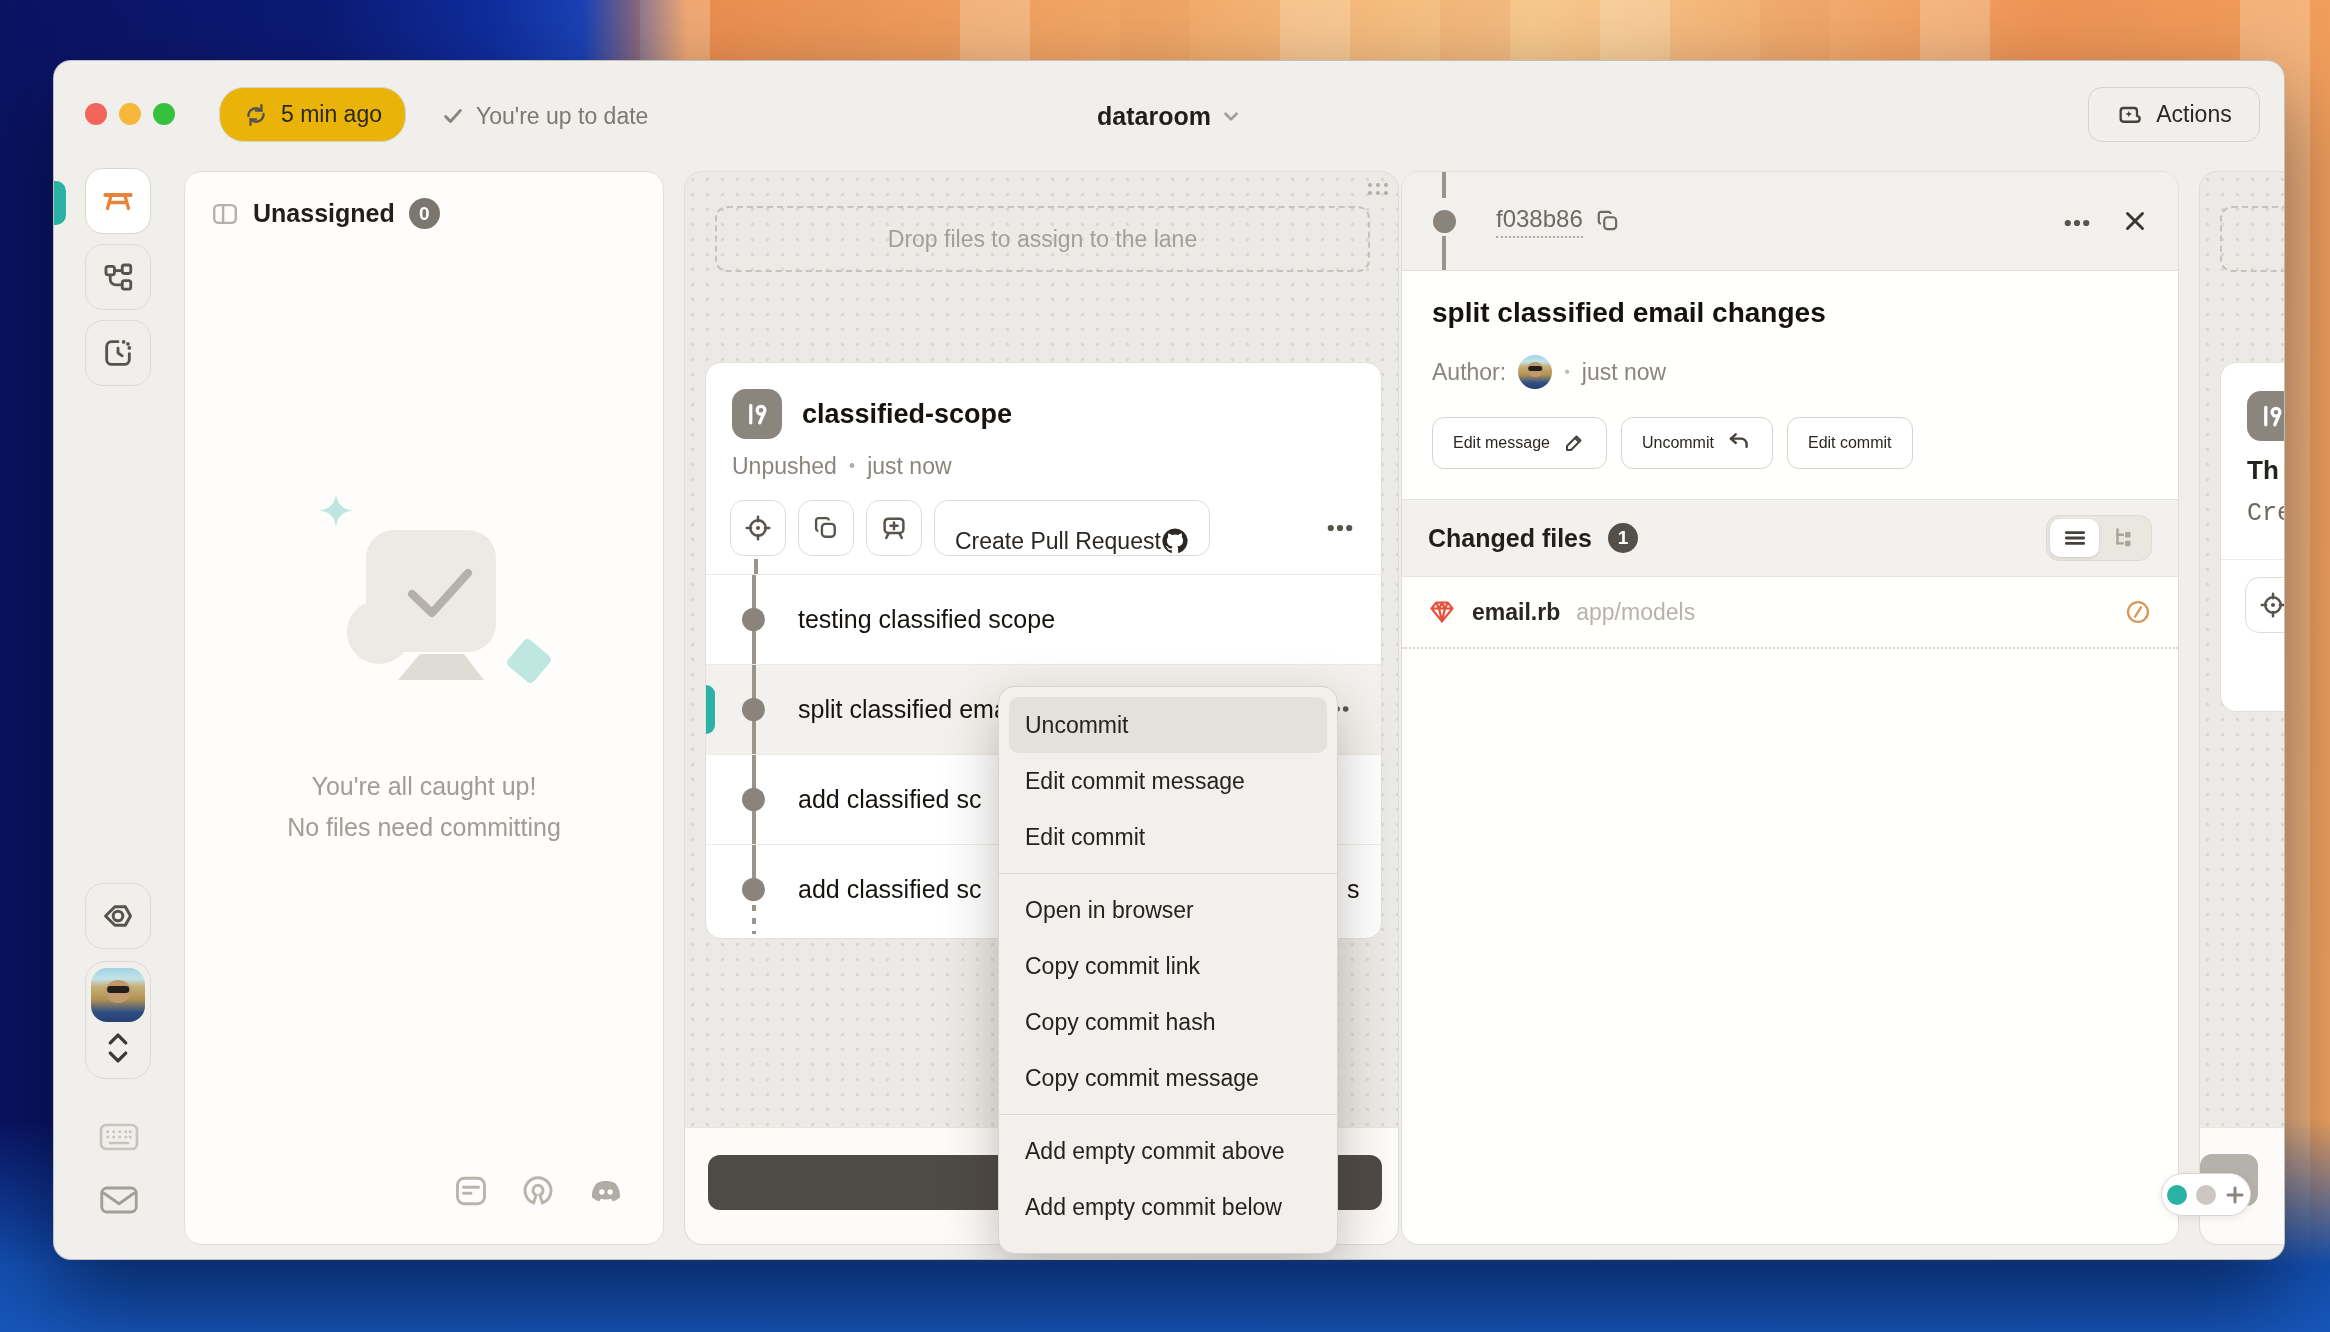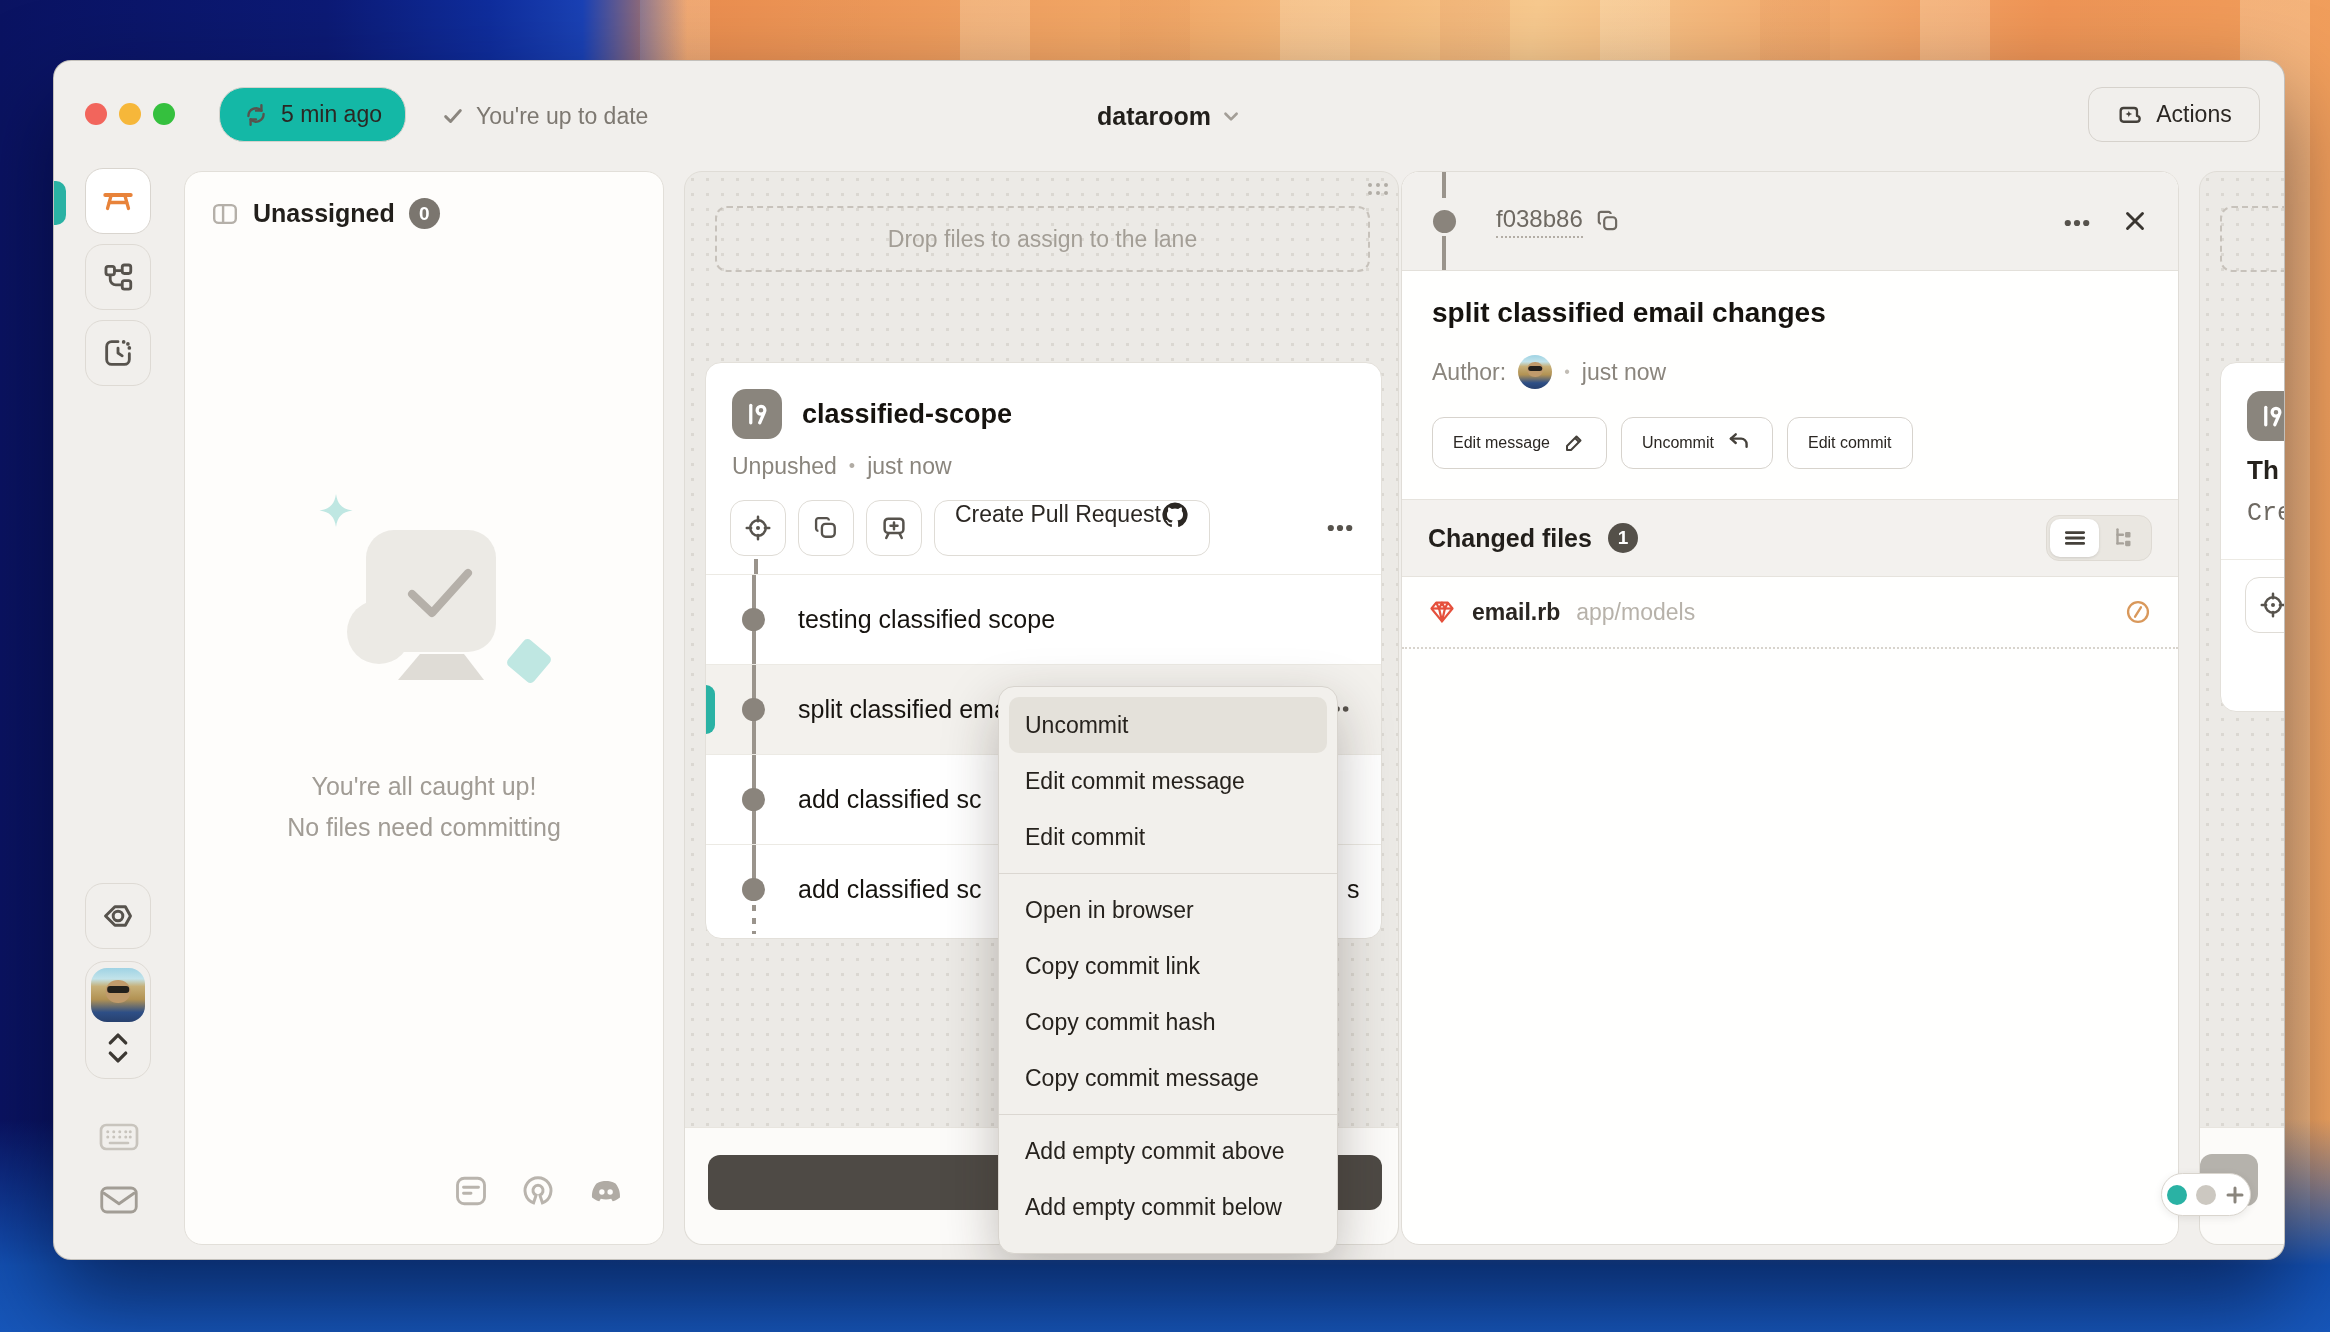--- a/index.html
+++ b/index.html
@@ -10,21 +10,21 @@
       linear-gradient(to right, #0a1362 0%, #0c1a75 14%, #0f2d9c 21%, #1a41b4 25%, rgba(26,65,180,0) 29.5%),
       repeating-linear-gradient(90deg, rgba(255,240,210,.28) 0 70px, rgba(255,255,255,0) 70px 160px, rgba(230,150,90,.25) 160px 230px, rgba(255,255,255,0) 230px 320px),
       linear-gradient(100deg, #e98a4c 25%, #f2a968 45%, #f7c98e 60%, #ef9455 80%, #f2a661 100%);
   }
   .abs{position:absolute;}
   .window{position:absolute;left:53px;top:60px;width:2230px;height:1198px;background:#f1efec;
     border-radius:18px;border:1px solid rgba(60,50,40,.25);box-shadow:0 40px 90px rgba(0,0,20,.5);overflow:hidden;}
   
   .tl{position:absolute;top:42px;width:22px;height:22px;border-radius:50%;}
   .syncbtn{position:absolute;left:165px;top:26px;width:187px;height:55px;border:1px solid #d6d2cc;border-radius:25px;
-    display:flex;align-items:center;justify-content:center;gap:12px;color:#2b2723;font-size:23px;font-weight:500;background:#14b8a6;box-sizing:border-box;}
+    display:flex;align-items:center;justify-content:center;gap:12px;color:#2b2723;font-size:23px;font-weight:500;background:#eab308;box-sizing:border-box;}
   .status{position:absolute;left:388px;top:0;height:110px;display:flex;align-items:center;gap:12px;color:#7d7871;font-size:23px;}
   .proj{position:absolute;left:50%;transform:translateX(-50%);top:0;height:110px;display:flex;align-items:center;gap:10px;}
   .proj .name{font-size:25px;font-weight:700;color:#221f1b;}
   .actionsbtn{position:absolute;right:24px;top:26px;width:172px;height:55px;border:1px solid #d6d2cc;border-radius:14px;
     display:flex;align-items:center;justify-content:center;gap:12px;color:#2b2723;font-size:23px;font-weight:500;box-sizing:border-box;}
   
   .sbtn{position:absolute;left:31px;width:66px;height:66px;border-radius:18px;border:1px solid #dedad4;display:flex;align-items:center;justify-content:center;box-sizing:border-box;}
   .sbtn.active{background:#ffffff;border-color:#d9d5cf;}
   .tealtab{position:absolute;left:-1px;top:120px;width:13px;height:44px;background:#2ab2a4;border-radius:0 10px 10px 0;}
   .avpill{position:absolute;left:31px;top:900px;width:66px;height:118px;border:1px solid #dedad4;border-radius:20px;display:flex;flex-direction:column;align-items:center;padding-top:6px;box-sizing:border-box;}
@@ -48,21 +48,21 @@
   .dragdots{position:absolute;right:8px;top:9px;display:grid;grid-template-columns:repeat(3,8px);grid-template-rows:repeat(2,8px);}
   .dragdots i{width:4px;height:4px;border-radius:50%;background:#b1ada6;margin:2px;}
   .card{position:absolute;background:#ffffff;border:1px solid #e3e0da;border-radius:16px;box-sizing:border-box;}
   .bbadge{width:50px;height:50px;border-radius:14px;background:#8a857d;display:flex;align-items:center;justify-content:center;flex:none;}
   .cardhead{display:flex;align-items:center;gap:20px;padding:26px 26px 0 26px;}
   .cardhead .bt{font-size:27px;font-weight:700;color:#16130f;}
   .cardsub{padding:14px 26px 0 26px;display:flex;align-items:center;gap:12px;color:#8a857d;font-size:23px;}
   .toolbar{position:relative;display:flex;align-items:center;gap:12px;padding:20px 24px 18px 24px;border-bottom:1px solid #eceae4;}
   .toolbar::after{content:"";position:absolute;left:48px;bottom:0;width:4px;height:15px;background:#9a948c;}
   .iconbtn{width:56px;height:56px;border:1px solid #dfdcd6;border-radius:14px;display:flex;align-items:center;justify-content:center;box-sizing:border-box;background:#fff;}
-  .cprbtn{height:56px;border:1px solid #dfdcd6;border-radius:14px;display:flex;align-items:flex-start;padding:0 20px;font-size:23px;font-weight:500;color:#2b2723;box-sizing:border-box;background:#fff;}
+  .cprbtn{height:56px;border:1px solid #dfdcd6;border-radius:14px;display:flex;align-items:flex-end;padding:0 20px;font-size:23px;font-weight:500;color:#2b2723;box-sizing:border-box;background:#fff;}
   .commitrow{position:relative;height:89px;border-bottom:1px solid #eceae4;}
   .commitrow:last-child{border-bottom:none;}
   .commitrow .gline{position:absolute;left:46px;top:0;bottom:0;width:4px;background:#9a948c;}
   .commitrow .gline.half{bottom:auto;height:38px;}
   .commitrow .gdotted{position:absolute;left:46px;top:60px;bottom:0;width:4px;
      background:repeating-linear-gradient(to bottom,#9a948c 0 6px, rgba(0,0,0,0) 6px 13px);}
   .commitrow .gdot{position:absolute;left:36px;top:33px;width:23px;height:23px;border-radius:50%;background:#8a847c;}
   .commitrow .msg{position:absolute;left:92px;top:0;height:100%;display:flex;align-items:center;font-size:25px;font-weight:500;color:#16130f;}
   .commitrow.sel{background:#f3f1ed;}
   .commitrow.sel .seltab{position:absolute;left:0;top:20px;width:9px;height:49px;background:#2ab2a4;border-radius:0 10px 10px 0;}

